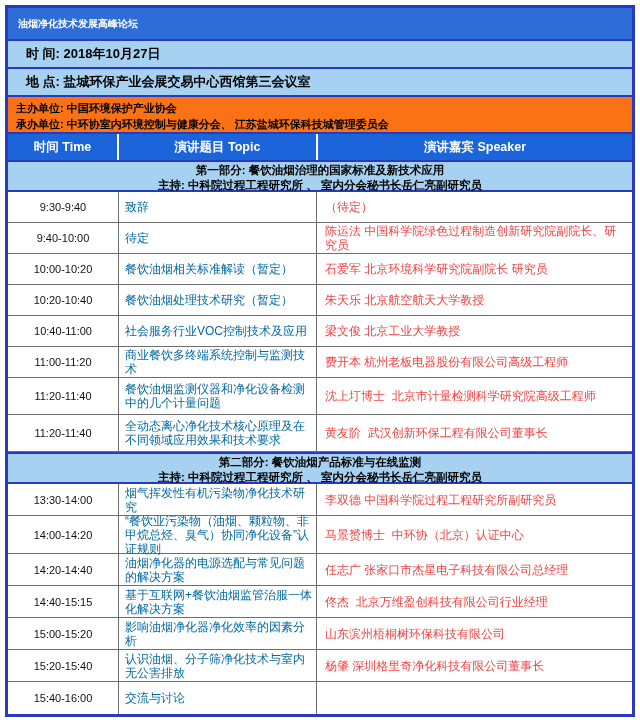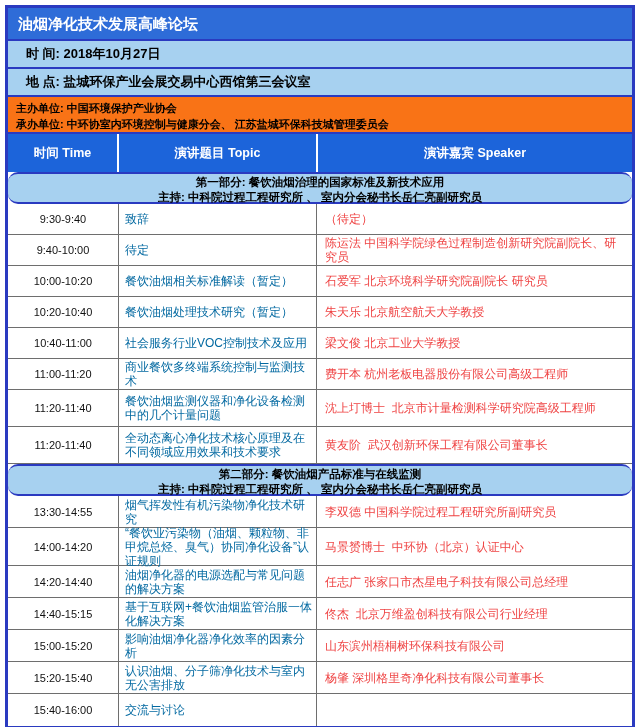--- a/index.html
+++ b/index.html
@@ -10,21 +10,21 @@
     color: #1a1a1a;
   }
   .frame {
     width: 630px; margin: 5px auto 0 auto;
     border: 3px solid #2a3ac0;
     background: #ffffff;
   }
   
   .title-bar {
     background: #2e6cd8; color: #ffffff;
-    font-weight: bold; font-size: 15px;
+    font-weight: bold; font-size: 10px;
     height: 31px; line-height: 31px;
     padding-left: 10px;
   }
   
   .meta-row {
     background: #a7d1f0; color: #000;
     font-weight: bold; font-size: 13px;
     border-top: 2px solid #2a3ac0;
     height: 28px; line-height: 26px;
     padding-left: 18px;
@@ -35,36 +35,35 @@
     font-weight: bold; font-size: 11px;
     border-top: 2px solid #2a3ac0;
     height: 37px; padding: 3px 0 0 8px;
     line-height: 16px; white-space: pre;
   }
   
   .thead {
     display: flex;
     background: #1c64da; color: #ffffff;
     border-top: 2px solid #2a3ac0;
-    height: 40px; font-weight: bold; font-size: 12.5px;
+    height: 28px; font-weight: bold; font-size: 12.5px;
   }
   .thead .th {
     display: flex; align-items: center; justify-content: center;
   }
   .th-time  { width: 111px; border-right: 2px solid #ffffff; }
   .th-topic { width: 199px; border-right: 2px solid #ffffff; }
   .th-speaker { flex: 1; }
   
   .band {
     background: #a7d1f0; color: #000;
     border-top: 2px solid #2a3ac0; border-bottom: 2px solid #2a3ac0;
     text-align: center; font-weight: bold; font-size: 11.5px;
     height: 32px; padding-top: 1px; line-height: 15px;
     white-space: pre;
-    border-radius: 10px;
   }
   
   .trow {
     display: flex; background: #ffffff;
     border-bottom: 1px solid #6e6e6e;
     height: 31px;
   }
   .trow.tall { height: 37px; }
   .trow.s2 { height: 32px; }
   .trow.s2.tall { height: 38px; }
@@ -144,21 +143,21 @@
   <div class="trow tall">
     <div class="td td-time">11:20-11:40</div>
     <div class="td td-topic">全动态离心净化技术核心原理及在不同领域应用效果和技术要求</div>
     <div class="td td-speaker">黄友阶  武汉创新环保工程有限公司董事长</div>
   </div>
 
   <div class="band"><span>第二部分: 餐饮油烟产品标准与在线监测</span>
 <span>主持: 中科院过程工程研究所 、 室内分会秘书长岳仁亮副研究员</span></div>
 
   <div class="trow s2">
-    <div class="td td-time">13:30-14:55</div>
+    <div class="td td-time">13:30-14:00</div>
     <div class="td td-topic">烟气挥发性有机污染物净化技术研究</div>
     <div class="td td-speaker">李双德 中国科学院过程工程研究所副研究员</div>
   </div>
   <div class="trow s2 tall">
     <div class="td td-time">14:00-14:20</div>
     <div class="td td-topic">“餐饮业污染物（油烟、颗粒物、非甲烷总烃、臭气）协同净化设备”认证规则</div>
     <div class="td td-speaker">马景赟博士  中环协（北京）认证中心</div>
   </div>
   <div class="trow s2">
     <div class="td td-time">14:20-14:40</div>

